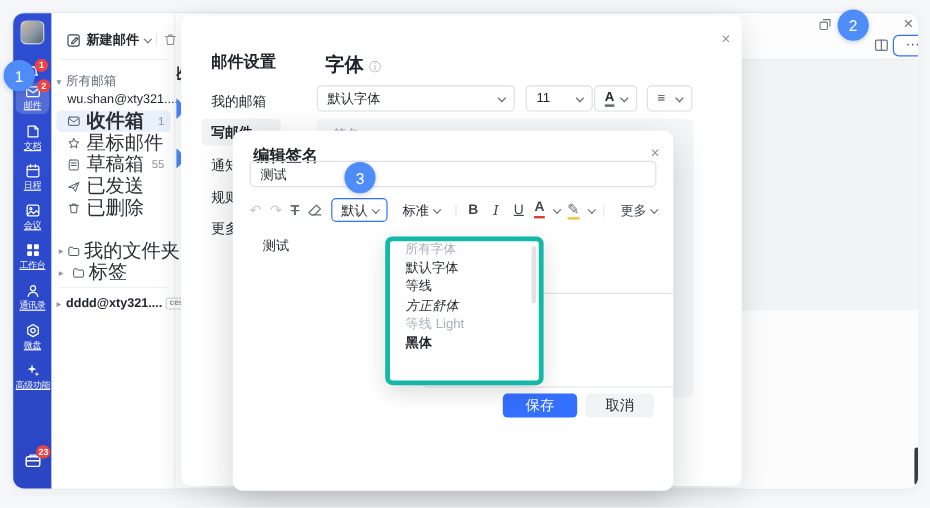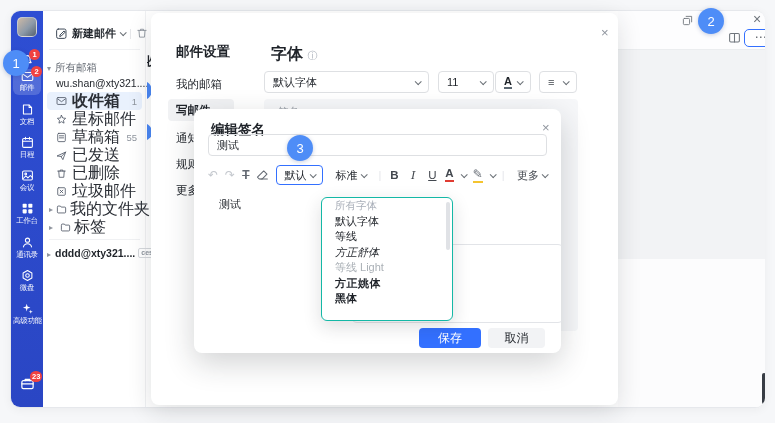--- a/index.html
+++ b/index.html
@@ -5,21 +5,21 @@
   * { margin:0; padding:0; box-sizing:border-box; }
   html,body { width:775px; height:423px; background:#f6f7f9; font-family:"Liberation Sans","DejaVu Sans",sans-serif; color:#1f2329; overflow:hidden; }
   .ab { position:absolute; }
   .stage { position:relative; width:775px; height:423px; background:#f6f7f9; }
 
   
   .window { position:absolute; left:10px; top:10px; width:755px; height:398px; background:#fff; border:1px solid #e6e8ec; border-radius:10px; box-shadow:0 2px 10px rgba(31,35,41,.05); }
 
   
   .rail { position:absolute; left:0; top:0; width:32px; height:396px; background:linear-gradient(180deg,#2e4ed3 0%,#2a46c4 100%); border-radius:9px 0 0 9px; }
-  .rail-item { position:absolute; left:2px; width:28px; text-align:center; color:#fff; cursor:pointer; }
+  .rail-item { position:absolute; left:2px; width:28px; text-align:center; color:#fff; cursor:pointer;text-decoration:underline; }
   .rail-label { display:block; font-size:7.5px; letter-spacing:-.3px; color:rgba(255,255,255,.95); margin-top:1px; white-space:nowrap; }
   .rail-sel { position:absolute; left:2px; width:28px; height:26px; background:rgba(255,255,255,.18); border-radius:6px; }
   .avatar { position:absolute; left:6px; top:6px; width:20px; height:20px; border-radius:5px; background:linear-gradient(135deg,#cdb9a6 0%,#8d9aa8 55%,#54616f 100%); border:1px solid rgba(255,255,255,.5); }
   .badge { position:absolute; min-width:11px; height:11px; padding:0 2px; border-radius:6px; background:#f04141; color:#fff; font-size:7.5px; line-height:11px; text-align:center; font-weight:bold; }
   .ric { display:block; margin:0 auto; }
 
   
   .fpane { position:absolute; left:32px; top:0; width:103px; height:396px; background:#fff; border-right:1px solid #f0f1f3; border-radius:0 0 0 0; }
   .crow { position:absolute; left:12px; top:11px; height:22px; display:flex; align-items:center; gap:4px; }
   .compose-label { font-size:11px; font-weight:bold; color:#24292f; white-space:nowrap; }
@@ -60,42 +60,42 @@
   .dlg-close { color:#8f959e; font-size:13px; cursor:pointer; }
   .nav-item { position:absolute; left:25px; font-size:11.5px; color:#1f2329; cursor:pointer; }
   .nav-sel { position:absolute; left:17px; width:66px; height:22px; background:#f1f2f4; border-radius:4px; }
   .sec-title { font-size:16px; font-weight:bold; }
   .info { color:#a8aeb8; font-size:10px; }
   .select { position:absolute; height:22px; border:1px solid #dee0e3; border-radius:4px; background:#fff; display:flex; align-items:center; padding:0 8px; font-size:11px; color:#1f2329; cursor:pointer; }
   .select .chev { margin-left:auto; }
   .sig-panel { position:absolute; left:113px; top:86px; width:314px; height:232px; background:#f6f7f9; border-radius:4px; }
   .sig-label { position:absolute; left:14px; top:6px; font-size:10.5px; color:#9aa0a8; }
 
-  .editdlg { left:183px; top:98px; width:367px; height:244px; box-shadow:0 10px 30px rgba(31,35,41,.2); z-index:10; }
+  .editdlg { left:183px; top:98px; width:367px; height:300px; box-shadow:0 10px 30px rgba(31,35,41,.2); z-index:10; }
   .name-input { position:absolute; left:14px; top:25px; width:339px; height:22px; border:1px solid #dee0e3; border-radius:4px; font-size:11px; display:flex; align-items:center; padding:0 8px; color:#1f2329; }
   .etoolbar { position:absolute; left:14px; top:55px; width:339px; height:22px; display:flex; align-items:center; gap:7px; }
   .tbi { color:#646a73; font-size:12px; line-height:12px; cursor:pointer; }
   .tbi.dis { color:#c3c7cd; }
   .tb-sep { color:#e5e6eb; font-size:11px; }
   .font-btn { display:flex; align-items:center; gap:4px; border:1px solid #3370ff; border-radius:4px; height:20px; padding:0 7px; font-size:11px; color:#1f2329; cursor:pointer; }
   .style-btn { display:flex; align-items:center; gap:4px; height:20px; padding:0 5px; font-size:11px; color:#1f2329; cursor:pointer; }
   .biu { font-size:11.5px; color:#42474e; cursor:pointer; width:12px; text-align:center; }
   .biu.i { font-style:italic; font-family:"DejaVu Serif",serif; }
   .biu.u { text-decoration:underline; }
   .color-a { position:relative; font-size:11.5px; font-weight:bold; color:#42474e; cursor:pointer; padding-bottom:1px; border-bottom:2px solid #e03c32; line-height:11px; }
   .hl-pen { position:relative; cursor:pointer; border-bottom:2px solid #f4c430; padding-bottom:1px; line-height:11px; }
   .more-lbl { margin-left:auto; display:flex; align-items:center; gap:3px; font-size:11px; color:#42474e; cursor:pointer; }
   .editor-text { position:absolute; left:25px; top:88px; font-size:11px; color:#1f2329; }
   .inner-box { position:absolute; left:157px; top:135px; width:213px; height:79px; border:1px solid #e2e4e8; border-radius:6px; z-index:1; }
   .btn { position:absolute; height:20px; border-radius:4px; font-size:12px; display:flex; align-items:center; justify-content:center; cursor:pointer; }
   .btn-primary { background:#3370ff; color:#fff; }
   .btn-plain { background:#f2f3f5; color:#1f2329; }
 
   
-  .fdrop { position:absolute; left:127px; top:88px; width:132px; height:124px; background:#fff; border:1px solid #14b8a6; border-radius:6px; box-shadow:0 6px 18px rgba(31,35,41,.15); z-index:12; overflow:hidden; }
+  .fdrop { position:absolute; left:127px; top:88px; width:132px; height:124px; background:#fff; border:4px solid #14b8a6; border-radius:6px; box-shadow:0 6px 18px rgba(31,35,41,.15); z-index:12; overflow:hidden; }
   .fd-item { height:15.5px; line-height:15.5px; padding-left:13px; font-size:11px; color:#1f2329; cursor:pointer; white-space:nowrap; }
   .fd-item.hdr { color:#a8aeb8; font-size:10.5px; cursor:default; }
   .fd-item.light { color:#aab0b6; font-weight:300; }
   .fd-item.cursive { font-style:italic; }
   .fd-item.heavy { font-weight:bold; letter-spacing:.5px; }
   .fd-item.song { font-family:"DejaVu Serif",serif; color:#8a9099; background:#f2f3f5; }
   .fd-item.hei { font-weight:bold; }
   .fd-scroll { position:absolute; right:2px; top:4px; width:4px; height:48px; background:#e0e2e6; border-radius:2px; }
 
   
@@ -249,27 +249,20 @@
         <span class="fname">已发送</span>
       </div>
 
       <div class="frow" style="top:153px">
         <svg class="fic" width="11" height="11" viewBox="0 0 16 16">
             <path d="M2.5 4.5h11M6 4.5V3h4v1.5M4 4.5l.7 9h6.6l.7-9"></path>
           </svg>
         <span class="fname">已删除</span>
       </div>
 
-      <div class="frow" style="top:171px">
-        <svg class="fic" width="11" height="11" viewBox="0 0 16 16">
-            <rect x="2.5" y="2.5" width="11" height="11" rx="1.5"></rect>
-            <path d="M6 6l4 4M10 6l-4 4"></path>
-          </svg>
-        <span class="fname">垃圾邮件</span>
-      </div>
 
       <div class="frow grp-row" style="top:189px">
         <span class="tree-arrow">▸</span>
         <svg class="fic" width="11" height="11" viewBox="0 0 16 16">
             <path d="M2 4.2c0-.7.5-1.2 1.2-1.2h3.2L7.6 4.5h5.2c.7 0 1.2.5 1.2 1.2v6.1c0 .7-.5 1.2-1.2 1.2H3.2c-.7 0-1.2-.5-1.2-1.2z"></path>
           </svg>
         <span class="fname">我的文件夹</span>
         <span class="fcount">572</span>
       </div>
 
@@ -399,21 +392,20 @@
 
       <div class="editor-text">测试</div>
       <div class="inner-box"></div>
 
       <div class="fdrop">
         <div class="fd-item hdr">所有字体</div>
         <div class="fd-item">默认字体</div>
         <div class="fd-item">等线</div>
         <div class="fd-item cursive">方正舒体</div>
         <div class="fd-item light">等线 Light</div>
-        <div class="fd-item heavy">方正姚体</div>
         <div class="fd-item hei">黑体</div>
         <div class="fd-scroll"></div>
       </div>
 
       <div class="btn btn-primary" style="left:225px; top:219px; width:62px">保存</div>
       <div class="btn btn-plain" style="left:294px; top:219px; width:57px">取消</div>
     </div>
   </div>
 
   <div class="annot" style="left:3px; top:50px">1</div>

